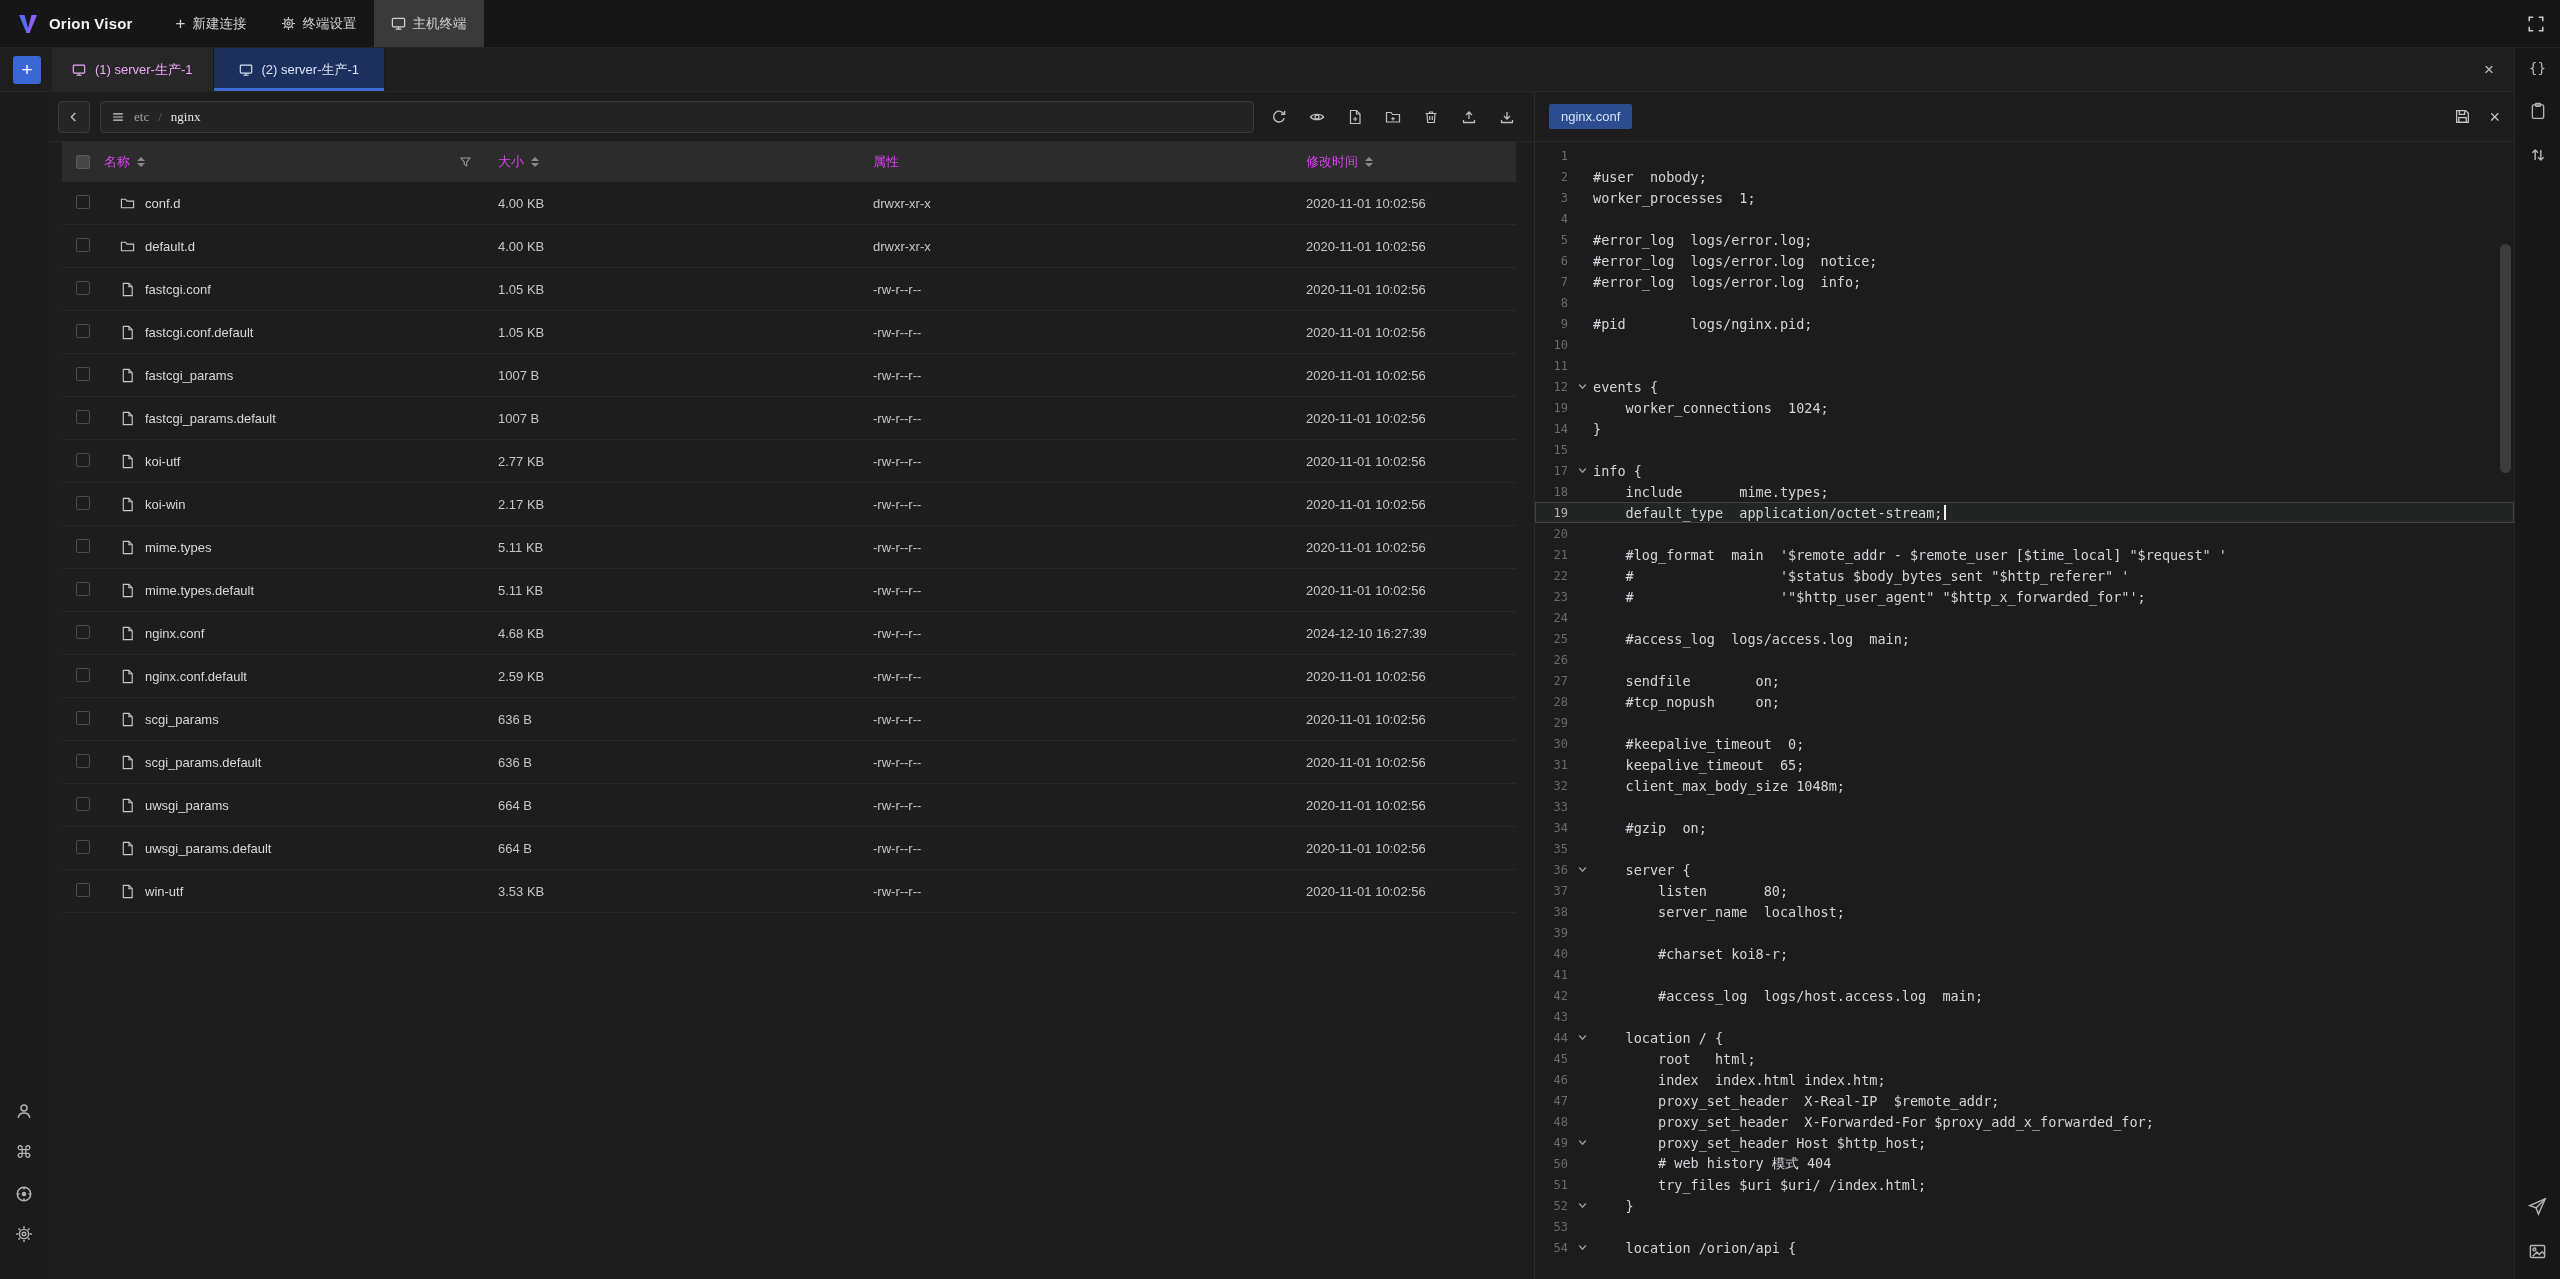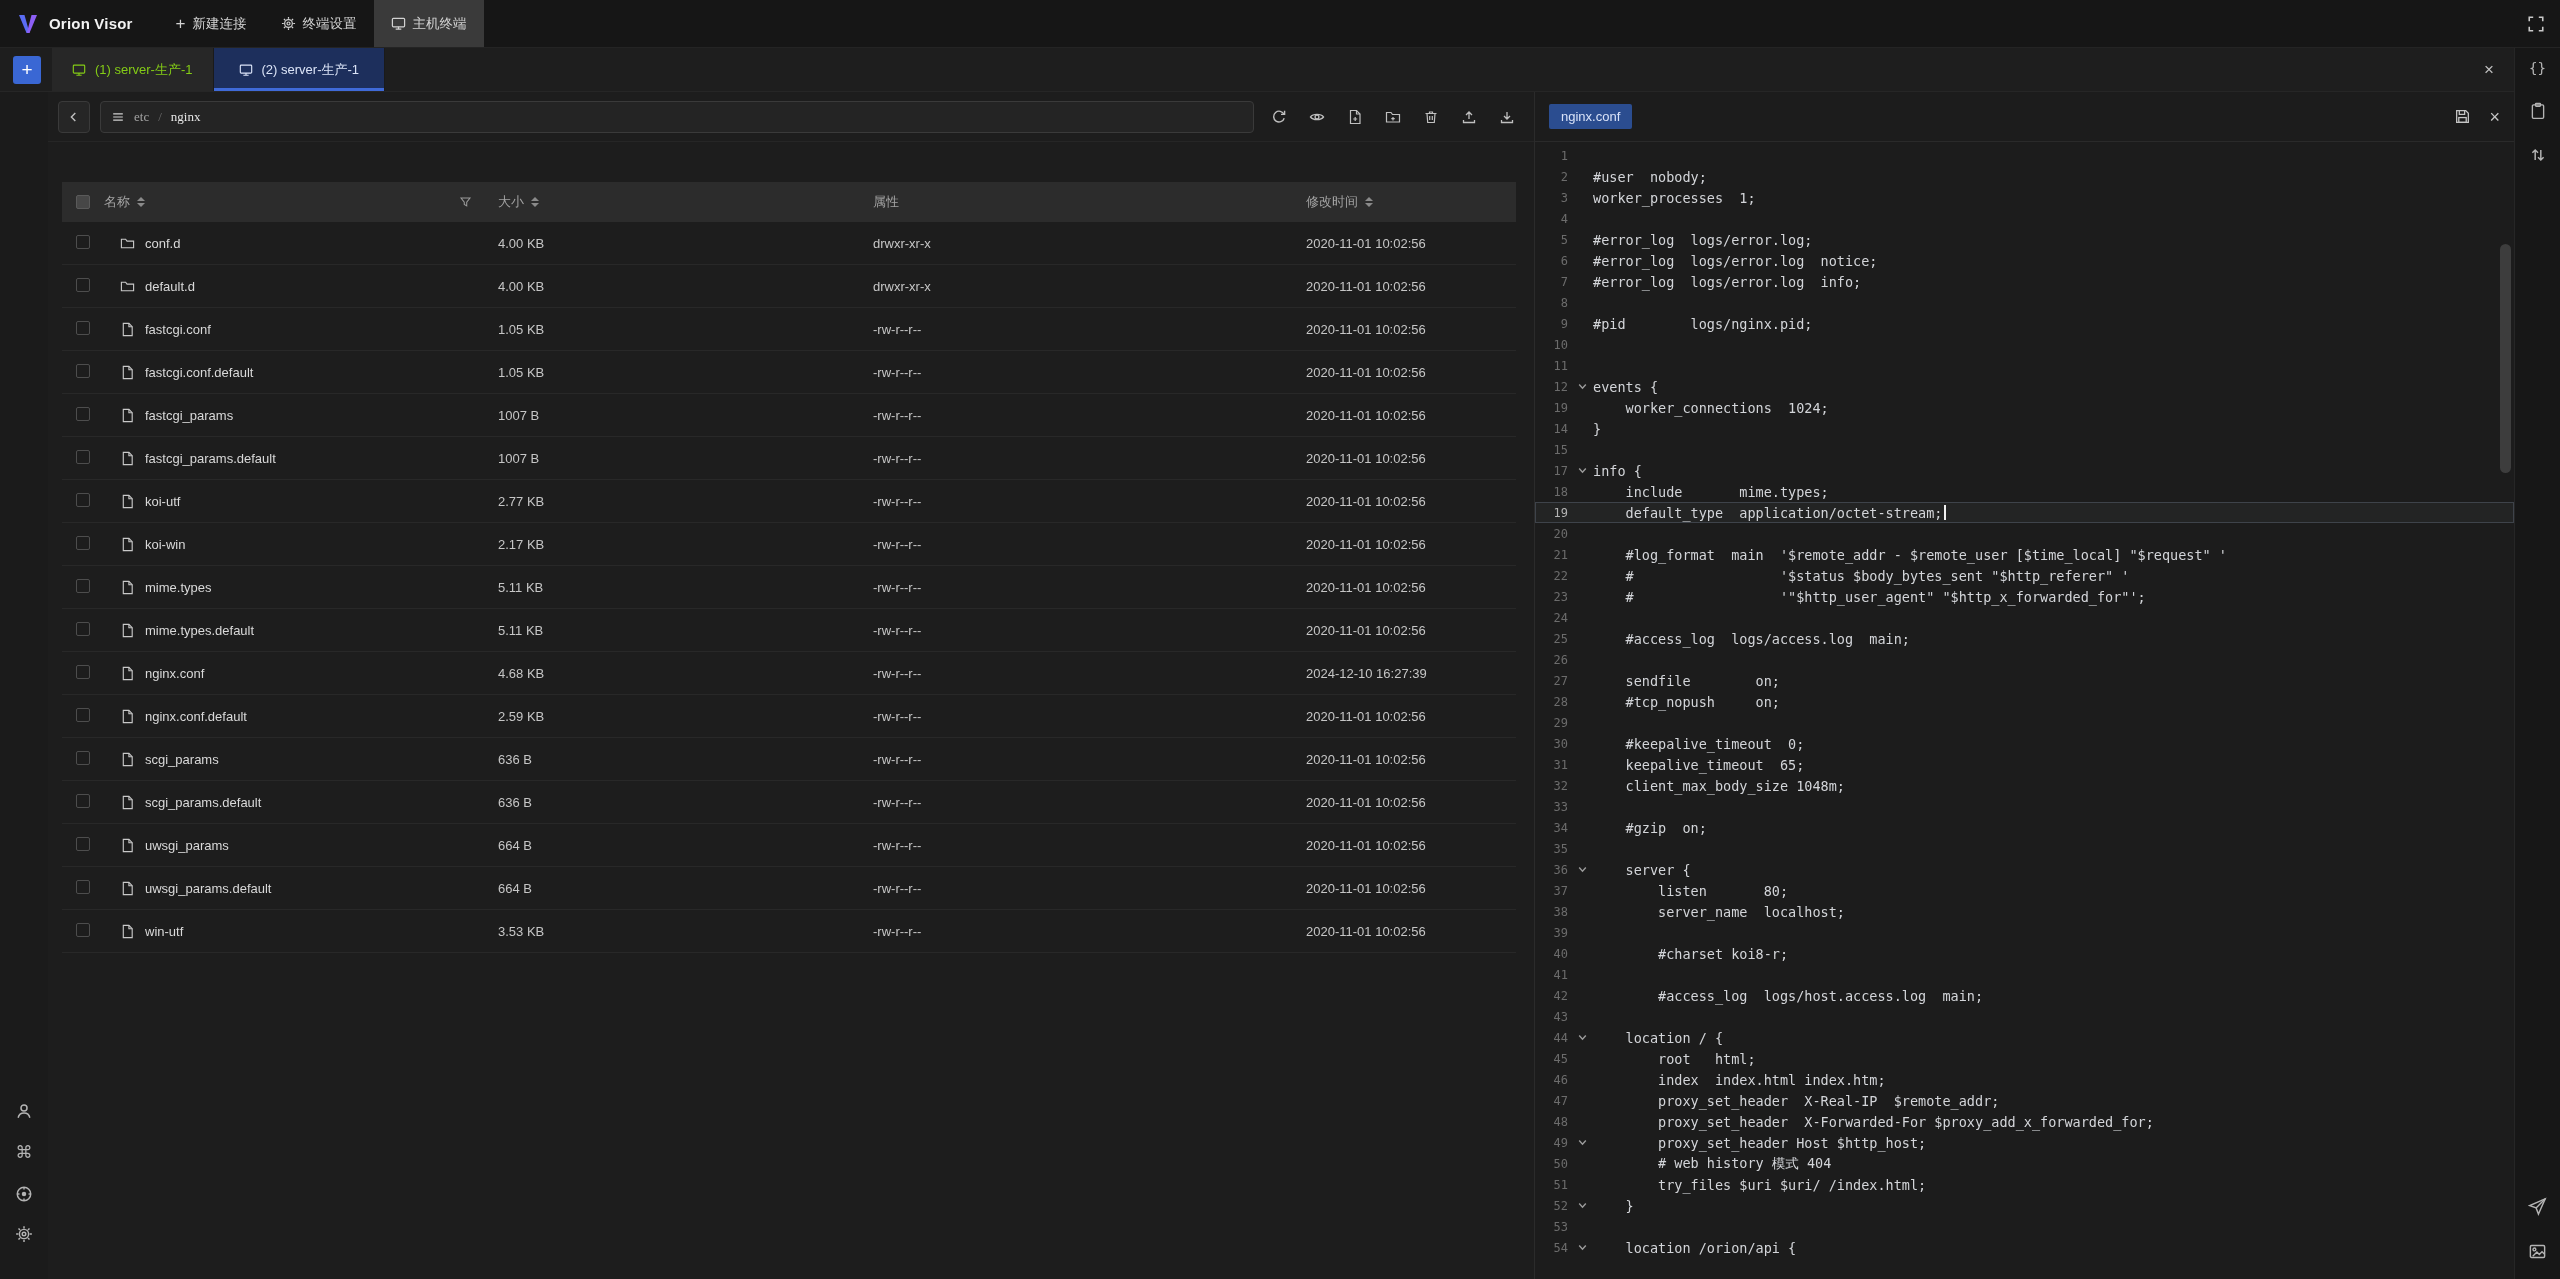--- a/index.html
+++ b/index.html
@@ -20,21 +20,21 @@
   .menu-item.active{ background:#3a3a3a; }
   .menu-item .glyph-plus{ font-size:17px; line-height:1; color:#d2d2d2; }
   .fullscreen-btn{ margin-left:auto; margin-right:15px; color:#c9c9c9; cursor:pointer; }
   
   .main-wrap{ flex:1; display:flex; min-height:0; }
   .main-col{ flex:1; min-width:0; display:flex; flex-direction:column; }
   
   .tab-bar{ height:44px; flex:none; display:flex; align-items:stretch; background:#1e1e1e; border-bottom:1px solid #262626; }
   .add-tab{ align-self:center; width:28px; height:28px; margin:0 11px 0 13px; border:none; border-radius:3px;
     background:#3a67d4; color:#fff; font-size:19px; line-height:26px; cursor:pointer; }
-  .tab{ display:flex; align-items:center; gap:9px; padding:0 20px; background:#272727; color:#84cc16;
+  .tab{ display:flex; align-items:center; gap:9px; padding:0 20px; background:#272727; color:#f0abfc;
     border-right:1px solid #1a1a1a; cursor:pointer; font-size:13px; }
   .tab.active{ background:#1d2f5c; color:#dbe4f7; box-shadow:inset 0 -3px 0 #3f6ad8; padding:0 25px; }
   .tab-bar-close{ margin-left:auto; align-self:center; margin-right:20px; color:#c0c0c0; font-size:17px; cursor:pointer; }
   .content-row{ flex:1; display:flex; min-height:0; }
   
   .left-rail{ width:48px; flex:none; background:#1b1b1b; display:flex; flex-direction:column; align-items:center;
     justify-content:flex-end; gap:22px; padding-bottom:36px; }
   .rail-icon{ color:#b4b4b4; cursor:pointer; }
   .glyph-cmd{ font-size:17px; color:#b4b4b4; cursor:pointer; }
   .glyph-braces{ font-family:"DejaVu Sans Mono", monospace; font-size:14px; color:#b4b4b4; cursor:pointer; }
@@ -48,21 +48,21 @@
     background:#242424; border:1px solid #3a3a3a; border-radius:4px; cursor:text;font-family:Liberation Serif, serif; }
   .bc-seg-dim{ color:#a2a2a2; cursor:pointer; }
   .bc-sep{ color:#6d6d6d; }
   .bc-seg{ color:#e6e6e6; cursor:pointer;text-align:right; }
   .tool-icons{ display:flex; gap:8px; }
   .tool-btn{ width:30px; height:30px; display:flex; align-items:center; justify-content:center;
     color:#bfbfbf; border-radius:3px; cursor:pointer; }
   
   .fm-table{ margin:0 18px 0 14px; }
   .fm-grid{ display:grid; grid-template-columns:42px 394px 375px 433px 1fr; align-items:center; }
-  .fm-header{ height:40px; background:#2c2c2c; color:#a3a3a3; font-size:13px;margin-top:40px; }
+  .fm-header{ height:40px; background:#2c2c2c; color:#d946ef; font-size:13px; }
   .hcell{ display:flex; align-items:center; cursor:pointer; }
   .cb{ width:14px; height:14px; border:1px solid #4d4d4d; border-radius:2px; background:transparent; display:inline-block; cursor:pointer; }
   .cb.head{ background:#474747; border-color:#5a5a5a; }
   .cb-cell{ padding-left:14px; }
   .sort{ display:inline-flex; flex-direction:column; gap:2px; margin-left:7px; }
   .sort i{ width:0; height:0; border-left:4px solid transparent; border-right:4px solid transparent; }
   .sort .up{ border-bottom:4px solid #8a8a8a; }
   .sort .dn{ border-top:4px solid #8a8a8a; }
   .funnel{ margin-left:auto; margin-right:26px; color:#9a9a9a; cursor:pointer; }
   .fm-row{ height:43px; border-bottom:1px solid #282828; color:#c6c6c6; cursor:pointer; }

